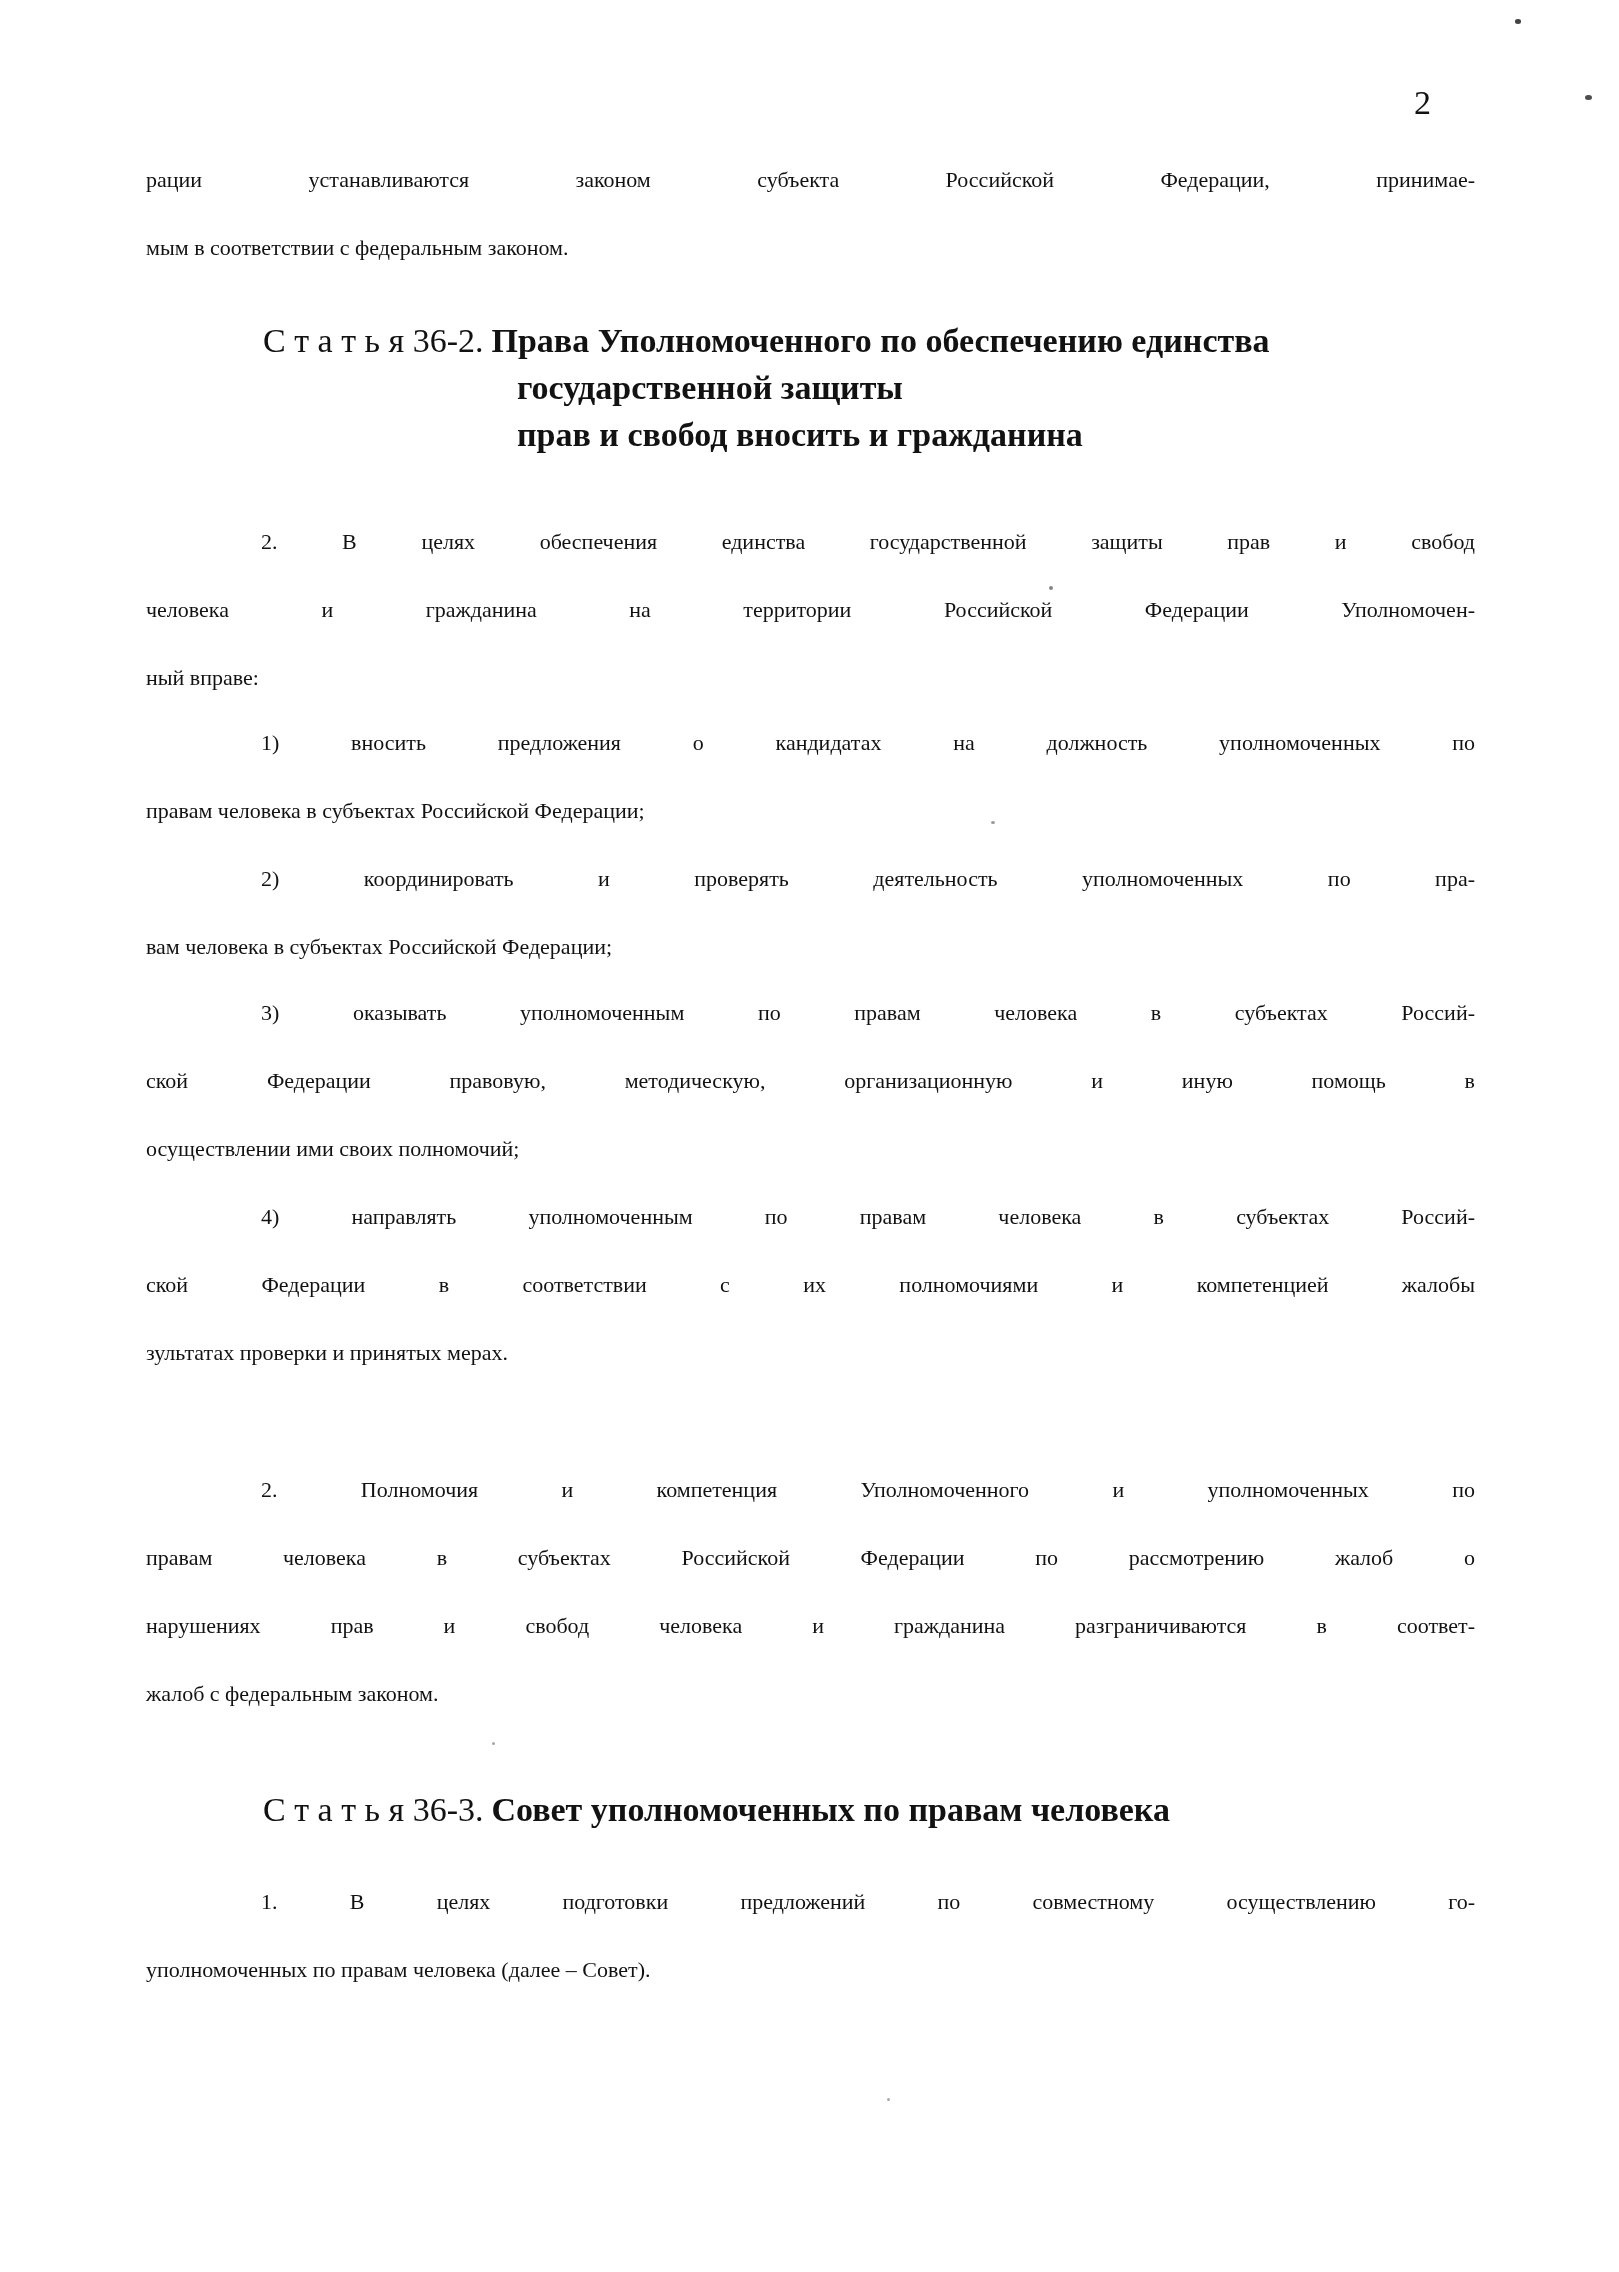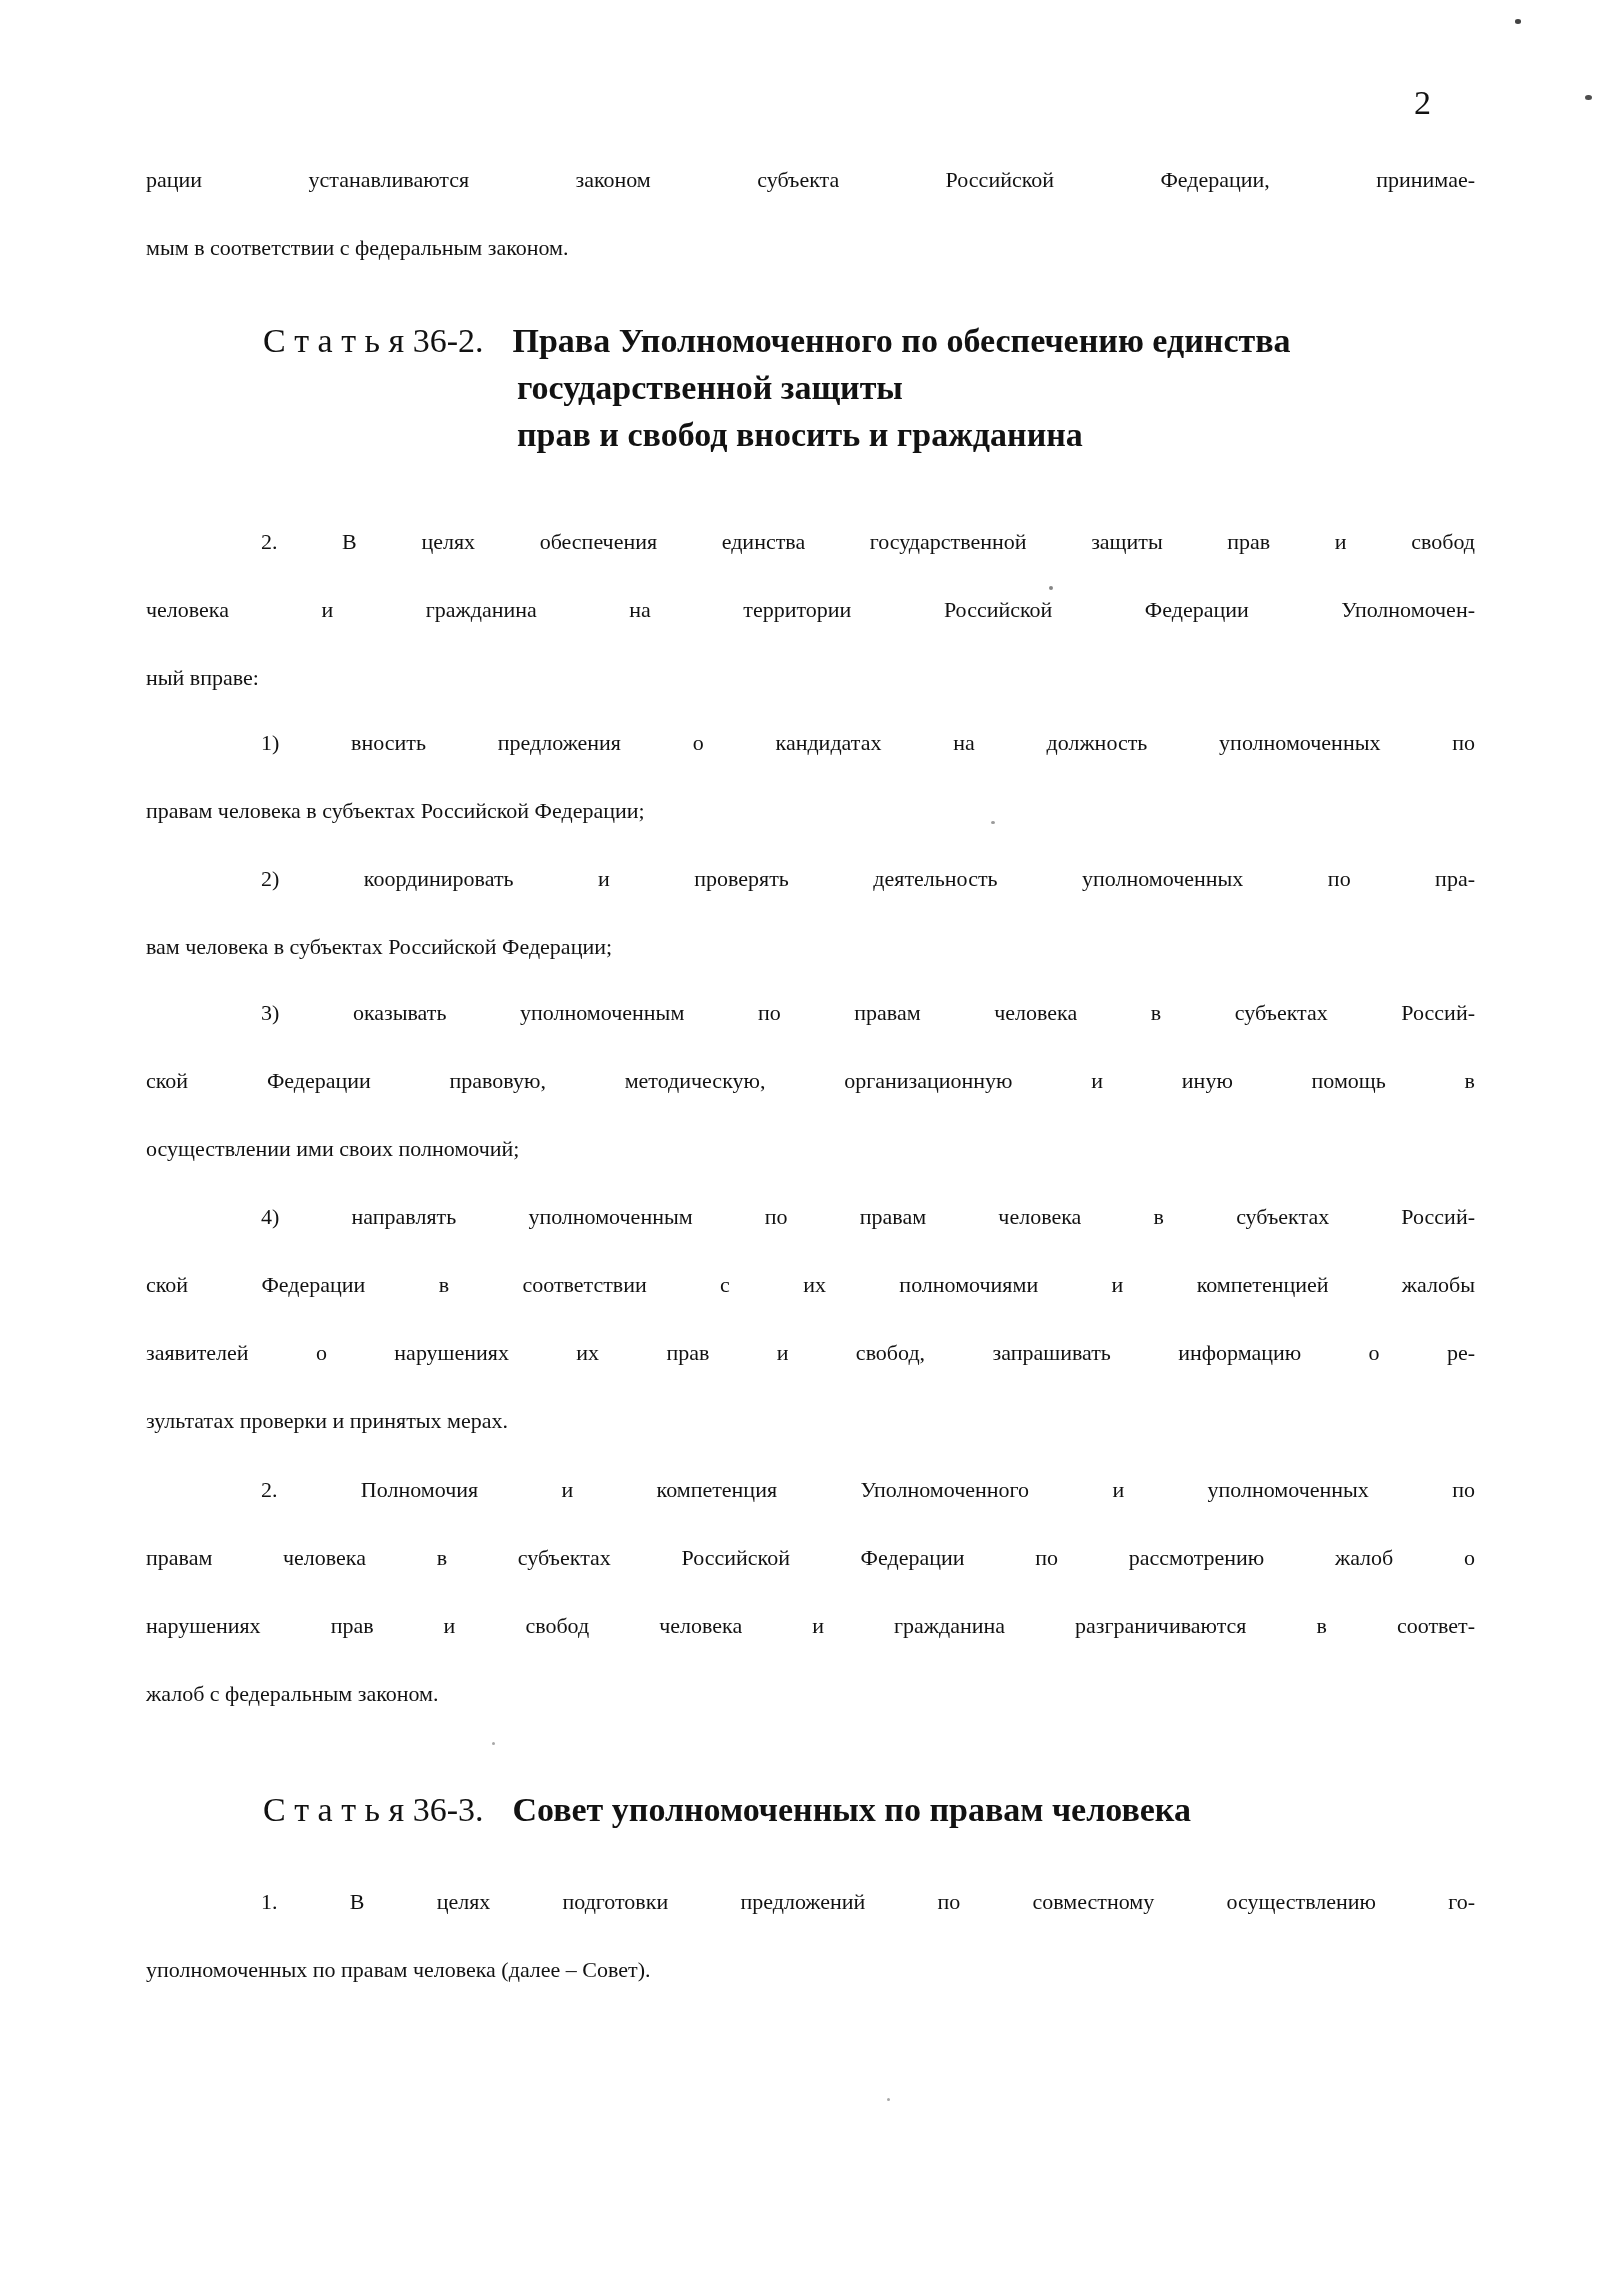--- a/index.html
+++ b/index.html
@@ -47,21 +47,21 @@
     line-height: 47px;
   }
   .heading .hline {
     text-align: left;
     text-align-last: left;
   }
   .heading .article-label {
     font-weight: normal;
   }
   .heading .title-after-label {
-    margin-left: 29px;
+    margin-left: 8px;
   }
   .heading .hline.h-indent {
     padding-left: 117px;
   }
   .heading .hline.h-center {
     padding-left: 371px;
   }
   .speck {
     position: absolute;
     background: #222;
@@ -106,21 +106,20 @@
 
   <div class="block" style="top:979px;">
     <div class="line indent">3) оказывать уполномоченным по правам человека в субъектах Россий-</div>
     <div class="line">ской Федерации правовую, методическую, организационную и иную помощь в</div>
     <div class="line last">осуществлении ими своих полномочий;</div>
   </div>
 
   <div class="block" style="top:1183px;">
     <div class="line indent">4) направлять уполномоченным по правам человека в субъектах Россий-</div>
     <div class="line">ской Федерации в соответствии с их полномочиями и компетенцией жалобы</div>
-    <div class="line">заявителей о нарушениях их прав и свобод, запрашивать информацию о ре-</div>
     <div class="line last">зультатах проверки и принятых мерах.</div>
   </div>
 
   <div class="block" style="top:1456px;">
     <div class="line indent">2. Полномочия и компетенция Уполномоченного и уполномоченных по</div>
     <div class="line">правам человека в субъектах Российской Федерации по рассмотрению жалоб о</div>
     <div class="line">нарушениях прав и свобод человека и гражданина разграничиваются в соответ-</div>
     <div class="line last">жалоб с федеральным законом.</div>
   </div>
 

